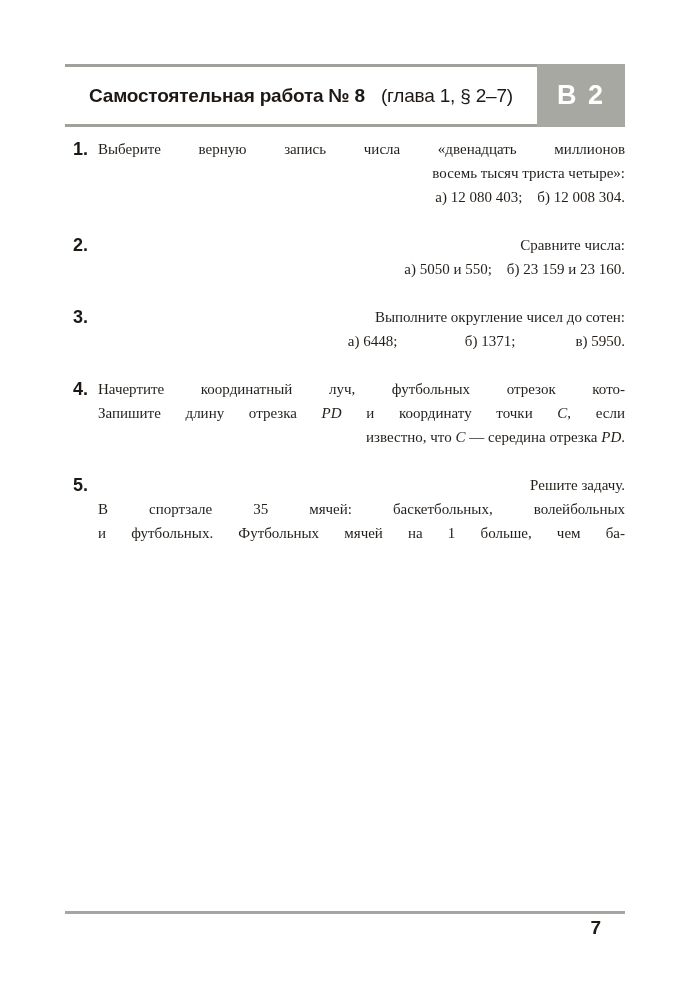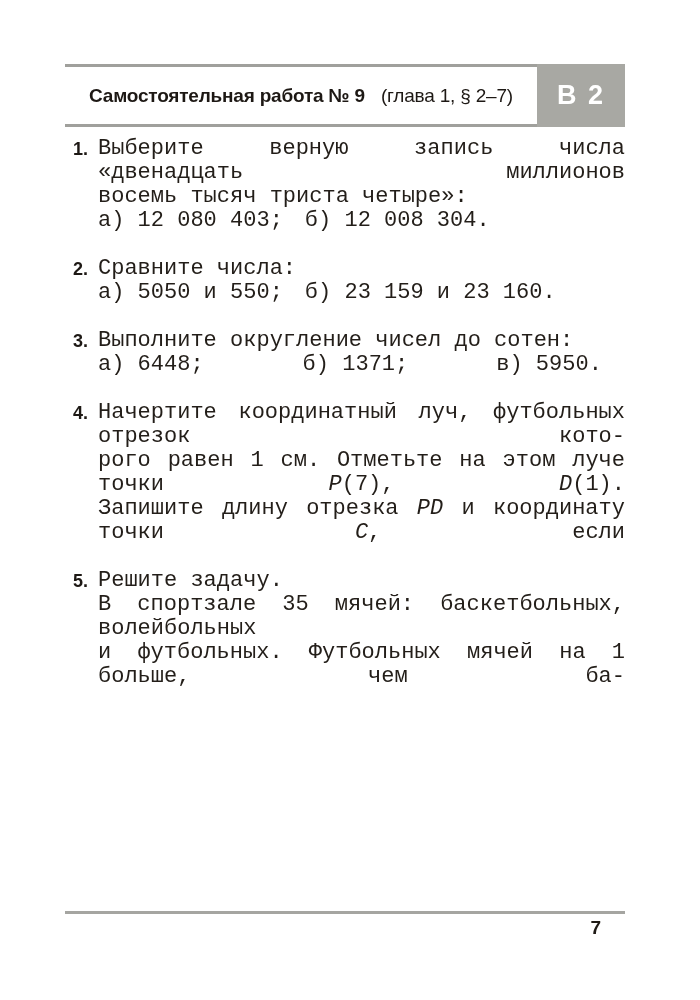--- a/index.html
+++ b/index.html
@@ -75,25 +75,24 @@
     width: 25px;
     flex-shrink: 0;
     font-family: "Liberation Sans", sans-serif;
     font-weight: bold;
     font-size: 18px;
     line-height: 24px;
     color: #1d1814;
   }
   .pbody {
     flex: 1;
-    font-size: 22px;
+    font-size: 15px;
     line-height: 24px;
-    font-family: Liberation Mono, monospace;
   }
-  .line { min-height: 24px; }
+  .line { min-height: 24px; text-align: right; }
   .line.j {
     text-align: justify;
     text-align-last: justify;
   }
   .line:not(.j) { white-space: pre-wrap; }
   
   .footer {
     position: absolute;
     left: 65px;
     top: 911px;
@@ -114,21 +113,21 @@
   }
 </style>
 </head>
 <body>
 
 <div class="page">
 
   <div class="header">
     <div class="header-band" style="border-top-color: rgb(160, 160, 156); border-bottom-color: rgb(160, 160, 156);">
       <div class="title">
-        <span class="title-bold">Самостоятельная работа № 9</span><span class="title-reg">(глава 1, § 2–7)</span>
+        <span class="title-bold">Самостоятельная работа № 8</span><span class="title-reg">(глава 1, § 2–7)</span>
       </div>
     </div>
     <div class="variant-box" style="background: rgb(168, 168, 163);">В 2</div>
   </div>
 
   <div class="problems">
       <div class="problem">
         <div class="pnum">1.</div>
         <div class="pbody">
           <div class="line j">Выберите верную запись числа «двенадцать миллионов</div>
@@ -147,22 +146,22 @@
         <div class="pnum">3.</div>
         <div class="pbody">
           <div class="line">Выполните округление чисел до сотен:</div>
           <div class="line">а) 6448;     б) 1371;    в) 5950.</div>
         </div>
       </div>
       <div class="problem">
         <div class="pnum">4.</div>
         <div class="pbody">
           <div class="line j">Начертите координатный луч, футбольных отрезок кото-</div>
-          <div class="line j">рого равен 1 см. Отметьте на этом луче точки <i>P</i>(7), <i>D</i>(1).</div>
           <div class="line j">Запишите длину отрезка <i>PD</i> и координату точки <i>C</i>, если</div>
+          <div class="line">известно, что <i>C</i> — середина отрезка <i>PD</i>.</div>
         </div>
       </div>
       <div class="problem">
         <div class="pnum">5.</div>
         <div class="pbody">
           <div class="line">Решите задачу.</div>
           <div class="line j">В спортзале 35 мячей: баскетбольных, волейбольных</div>
           <div class="line j">и футбольных. Футбольных мячей на 1 больше, чем ба-</div>
         </div>
       </div>

